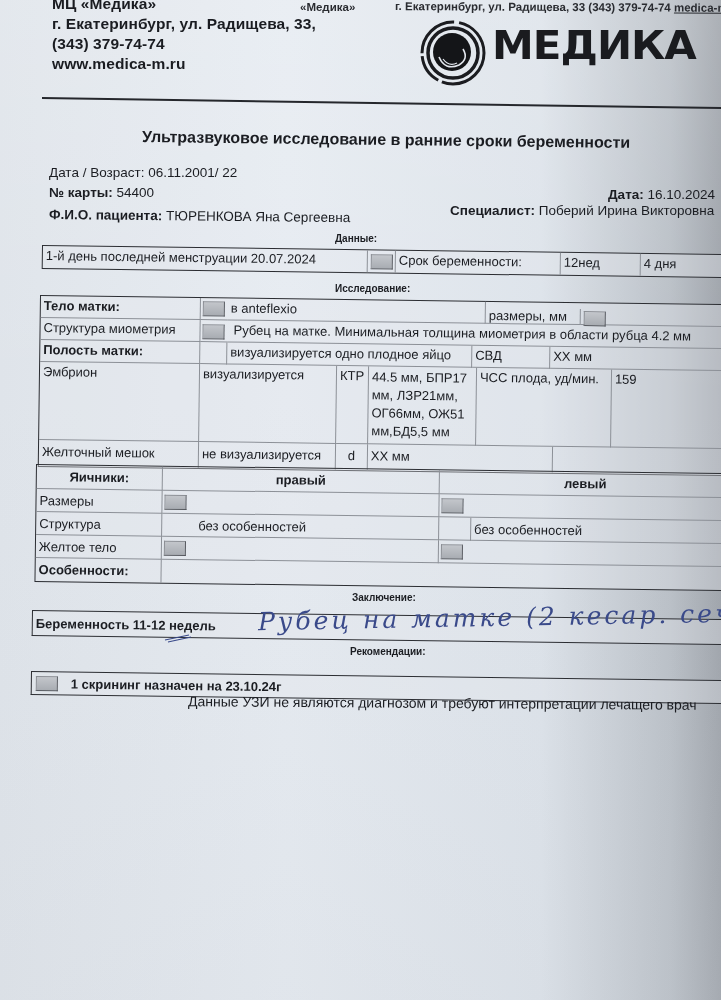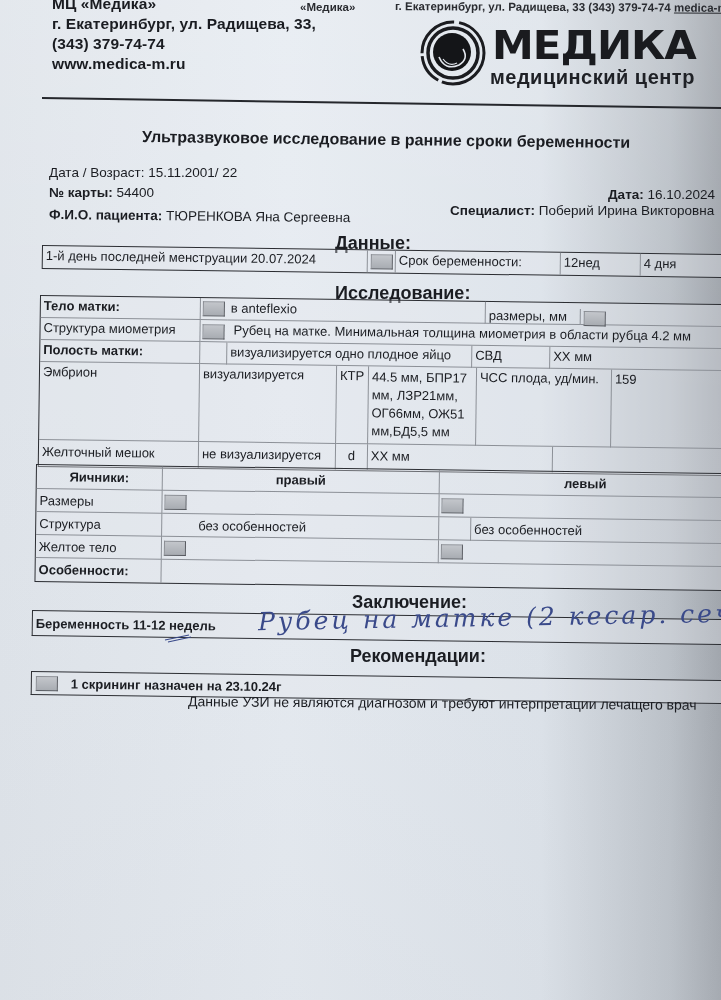--- a/index.html
+++ b/index.html
@@ -33,21 +33,21 @@
   .doc-title { position: absolute; left: 142px; top: 128px; font-size: 16px; font-weight: bold; white-space: nowrap; transform: rotate(0.7deg); transform-origin: left center; }
   .meta { position: absolute; font-size: 13.5px; white-space: nowrap; }
   .meta b { font-weight: bold; }
   .meta-dob { left: 49px; top: 165px; }
   .meta-card { left: 49px; top: 185px; text-align: right; }
   .meta-name { left: 49px; top: 207px; transform: rotate(0.6deg); transform-origin: left center; }
   .meta-date { left: 608px; top: 187px; }
   .meta-spec { left: 450px; top: 203px; }
 
   
-  .sec-head { position: absolute; font-size: 18px; font-weight: bold; white-space: nowrap; }
+  .sec-head { position: absolute; font-size: 10px; font-weight: bold; white-space: nowrap; }
 
   
   .tbl { position: absolute; border: 1.5px solid #2b2d32; background: rgba(228,233,239,0.35); }
   .cell { position: absolute; font-size: 13px; line-height: 15px; padding: 2px 3px; white-space: nowrap; border-right: 1px solid #8c9097; border-bottom: 1px solid #8c9097; }
   .cell.nb-r { border-right: none; }
   .cell.nb-b { border-bottom: none; }
   .cell.bold { font-weight: bold; }
   .cell.center { text-align: center; }
   .chk { position: absolute; width: 22px; height: 15px; background: linear-gradient(180deg, #c3c6cb 0%, #a8acb2 100%); border: 1px solid #8a8d93; border-right-color: #55585e; border-bottom-color: #55585e; }
 
@@ -77,29 +77,28 @@
   </div>
 
   <svg class="logo" viewBox="0 0 68 68">
     <circle cx="34" cy="34" r="31" fill="none" stroke="#1b1c20" stroke-width="3" stroke-dasharray="60 4 30 3 50 5"></circle>
     <circle cx="34" cy="34" r="25" fill="none" stroke="#1b1c20" stroke-width="3.5"></circle>
     <circle cx="33" cy="33" r="19" fill="#141518"></circle>
     <path d="M20 38 Q26 52 40 46 Q50 40 44 30" fill="none" stroke="#e2e6ec" stroke-width="1.6"></path>
     <path d="M24 40 Q30 48 38 44" fill="none" stroke="#e2e6ec" stroke-width="1.2"></path>
   </svg>
   <div class="brand">МЕДИКА</div>
-  <div class="brand-sub">медицинский центр</div>
 
   <div class="header-rule"></div>
 
   <div class="doc-title">Ультразвуковое исследование в ранние сроки беременности</div>
 
   <div class="meta meta-dob">
     <span>Дата / Возраст:</span>
-    <span>15.11.2001/ 22</span>
+    <span>06.11.2001/ 22</span>
   </div>
   <div class="meta meta-card">
     <b>№ карты:</b>
     <span>54400</span>
   </div>
   <div class="meta meta-name">
     <b>Ф.И.О. пациента:</b>
     <span>ТЮРЕНКОВА Яна Сергеевна</span>
   </div>
   <div class="meta meta-date">

